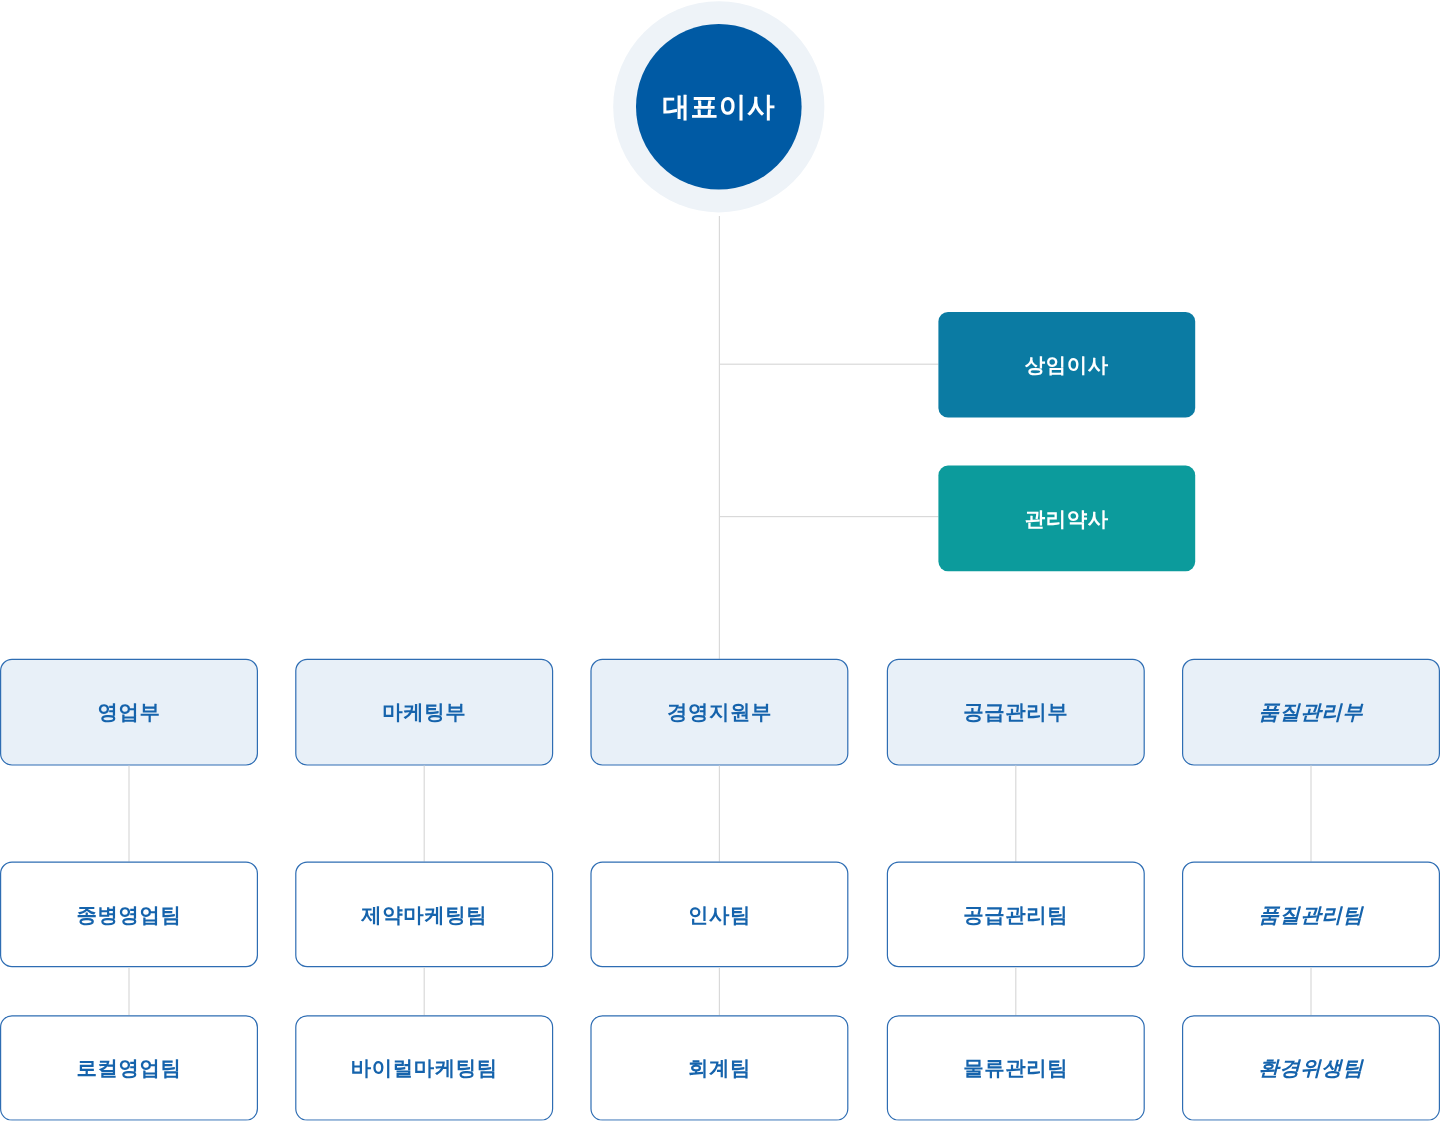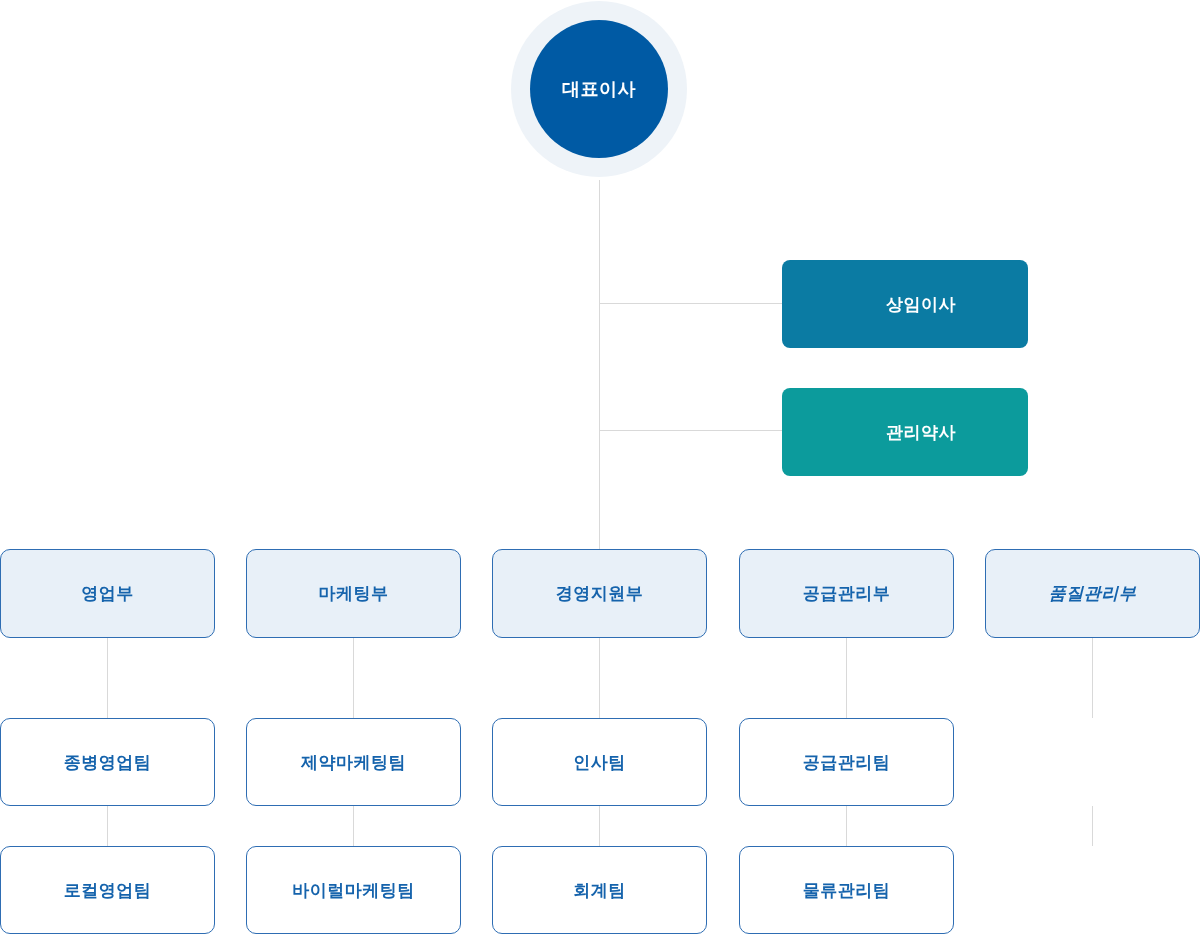--- a/index.html
+++ b/index.html
@@ -27,21 +27,21 @@
   .ceo-circle {
     position: absolute;
     left: 530px; top: 20px;
     width: 138px; height: 138px;
     border-radius: 50%;
     background: #005aa4;
     display: flex;
     align-items: center;
     justify-content: center;
     color: #ffffff;
-    font-size: 18px;
+    font-size: 23px;
     font-weight: bold;
     letter-spacing: 0.5px;
   }
 
   
   .line {
     position: absolute;
     background: #d9d9d9;
   }
   .main-vline   { left: 599px; top: 180px; width: 1px; height: 369px; }
@@ -54,21 +54,20 @@
     left: 782px;
     width: 214px; height: 88px;
     border-radius: 8px;
     display: flex;
     align-items: center;
     justify-content: center;
     color: #ffffff;
     font-size: 17px;
     font-weight: bold;
     letter-spacing: 0.5px;
-    padding-left: 32px;
   }
   .exec-1 { top: 260px; background: #0b7ba3; }
   .exec-2 { top: 388px; background: #0c9b9c; font-family: Liberation Mono, monospace; }
 
   
   .col {
     position: absolute;
     top: 549px;
     width: 215px;
     height: 385px;
@@ -191,16 +190,22 @@
     <div class="team-box team-2">
       <span>회계팀</span>
     </div>
   </div>
 
   <div class="col col-5">
     <div class="dept-box">
       <span>품질관리부</span>
     </div>
     <div class="col-vline-1"></div>
-    <div class="col-vline-2"></div>
+    <div class="team-box team-1">
+      <span>품질관리팀</span>
+    </div>
+    <div class="col-vline-2"></div>
+    <div class="team-box team-2">
+      <span>환경위생팀</span>
+    </div>
   </div>
 
 </div>
 
 </body></html>

